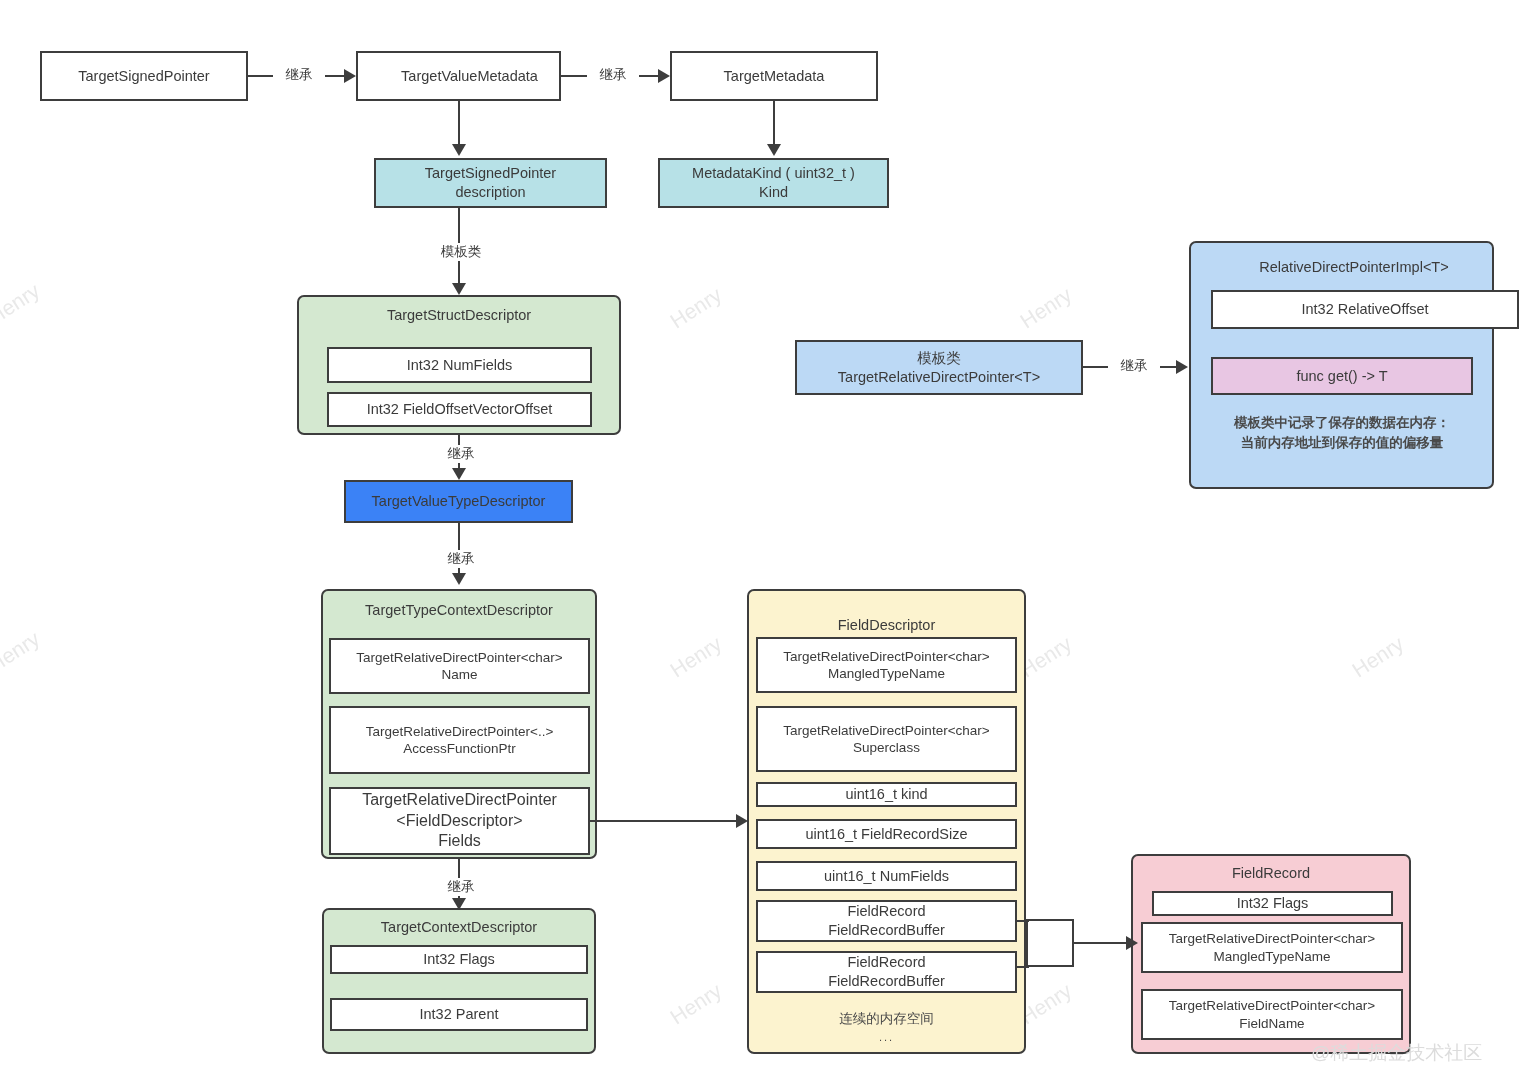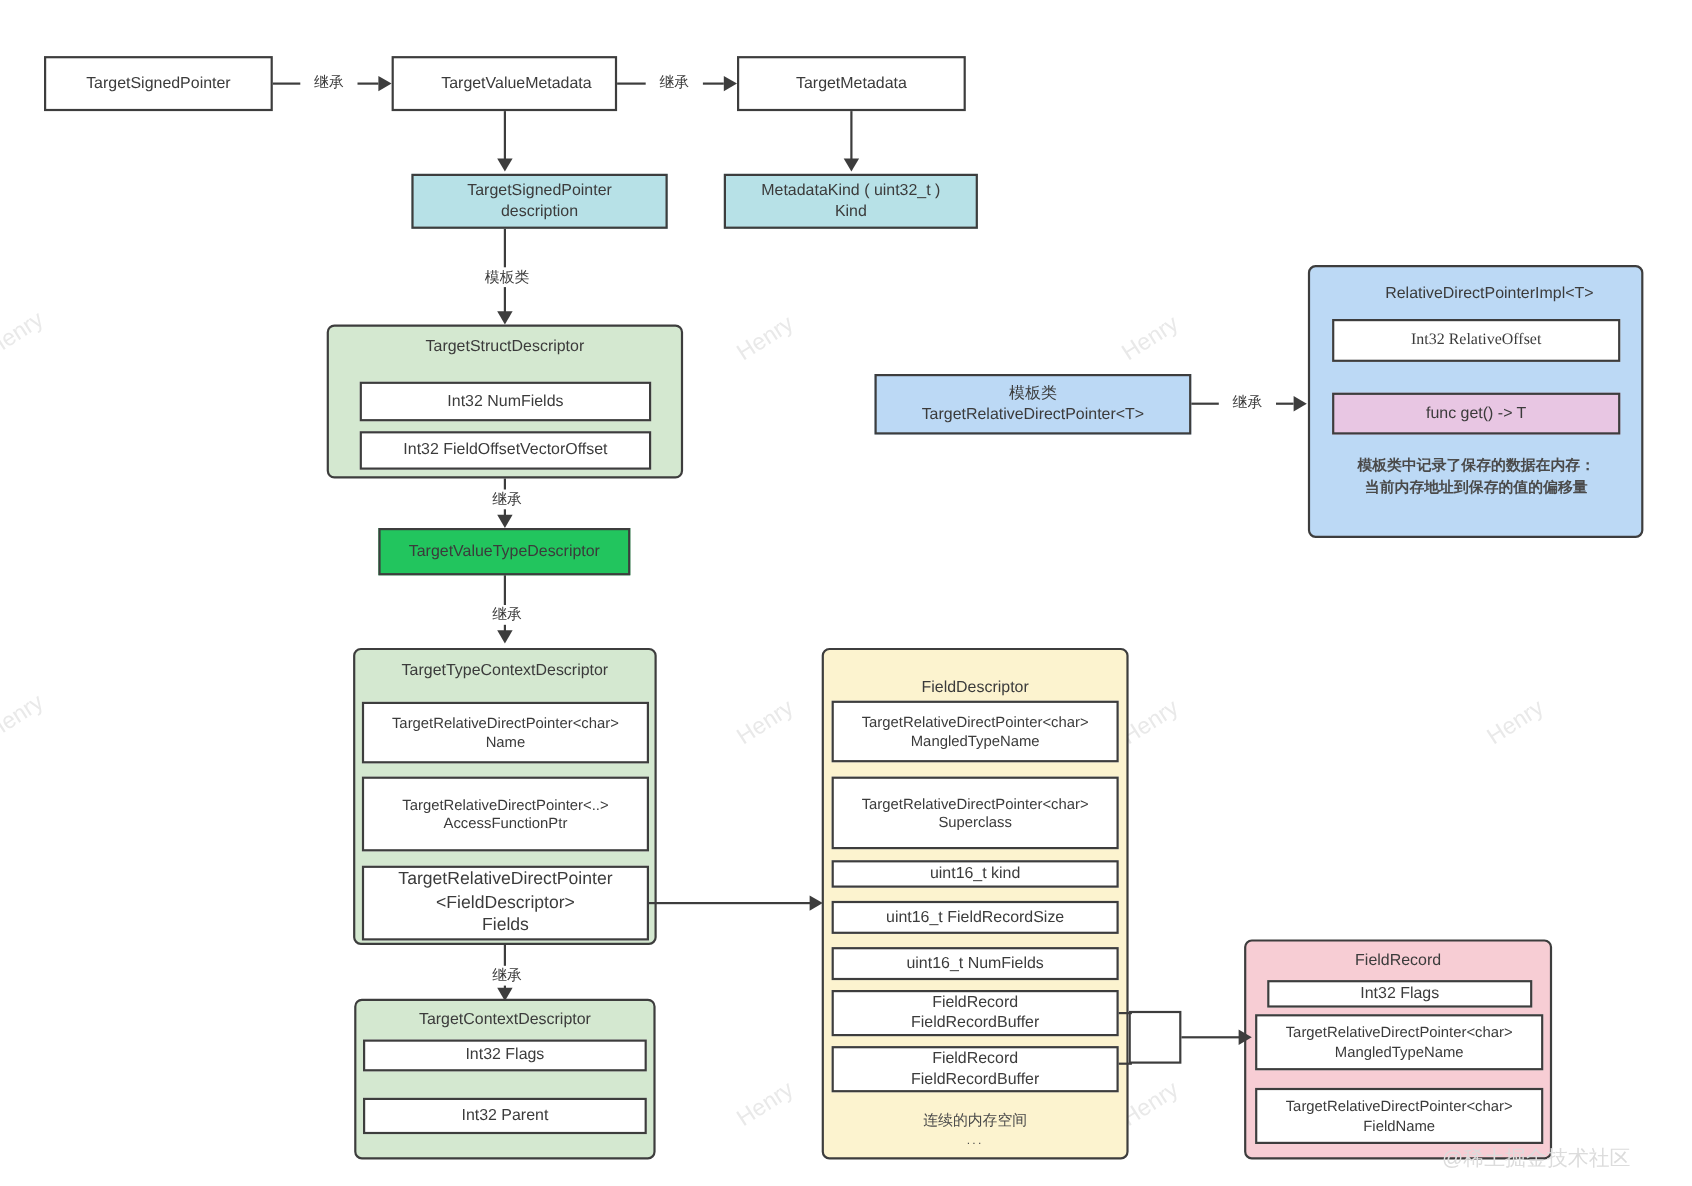--- a/index.html
+++ b/index.html
@@ -4,21 +4,21 @@
 <style>
   html,body{margin:0;padding:0;background:#ffffff;}
   body{font-family:"Liberation Sans","DejaVu Sans",sans-serif;color:#3b3b3b;}
   #canvas{position:relative;width:1538px;height:1078px;overflow:hidden;background:#fff;}
 
   .node{position:absolute;box-sizing:border-box;border:2px solid #3d3d3d;
         display:flex;flex-direction:column;align-items:center;justify-content:center;
         text-align:center;line-height:1.28;color:#3b3b3b;font-size:14.5px;z-index:3;}
   .node.white{background:#ffffff;}
   .node.blue{background:#b7e1e7;}
-  .node.green{background:#22c55e;}
+  .node.green{background:#3b82f6;}
   .node.lightblue{background:#bcd9f5;}
   .node.purple{background:#e8c6e3;}
 
   .grp{position:absolute;box-sizing:border-box;border:2px solid #3d3d3d;border-radius:7px;z-index:2;}
   .grp-title{position:absolute;left:0;right:0;text-align:center;font-size:14.5px;color:#3b3b3b;}
 
   .edge{position:absolute;background:#3d3d3d;z-index:4;}
   .edge.h{height:2px;}
   .edge.v{width:2px;}
 
@@ -154,21 +154,21 @@
     <div>TargetRelativeDirectPointer&lt;T&gt;</div>
   </div>
 
   <div class="edge h" style="left:1083px;top:366px;width:93px;"></div>
   <div class="arrow right" style="left:1176px;top:360px;"></div>
   <div class="elabel" style="left:1108px;top:357px;width:46px;">继承</div>
 
   <div class="grp lightblue" style="left:1189px;top:241px;width:305px;height:248px;background:#bcd9f5;">
     <div class="grp-title" style="top:16px;padding-left:25px;">RelativeDirectPointerImpl&lt;T&gt;</div>
   </div>
-  <div class="node white" style="left:1211px;top:290px;width:262px;height:39px;font-family:Liberation Serif, serif;">
+  <div class="node white" style="left:1211px;top:290px;width:308px;height:39px;">
     <div>Int32  RelativeOffset</div>
   </div>
   <div class="node purple" style="left:1211px;top:357px;width:262px;height:38px;">
     <div>func get() -&gt; T</div>
   </div>
   <div class="note" style="left:1192px;top:413px;width:300px;font-weight:bold;">
     <div>模板类中记录了保存的数据在内存：</div>
     <div>当前内存地址到保存的值的偏移量</div>
   </div>
 

